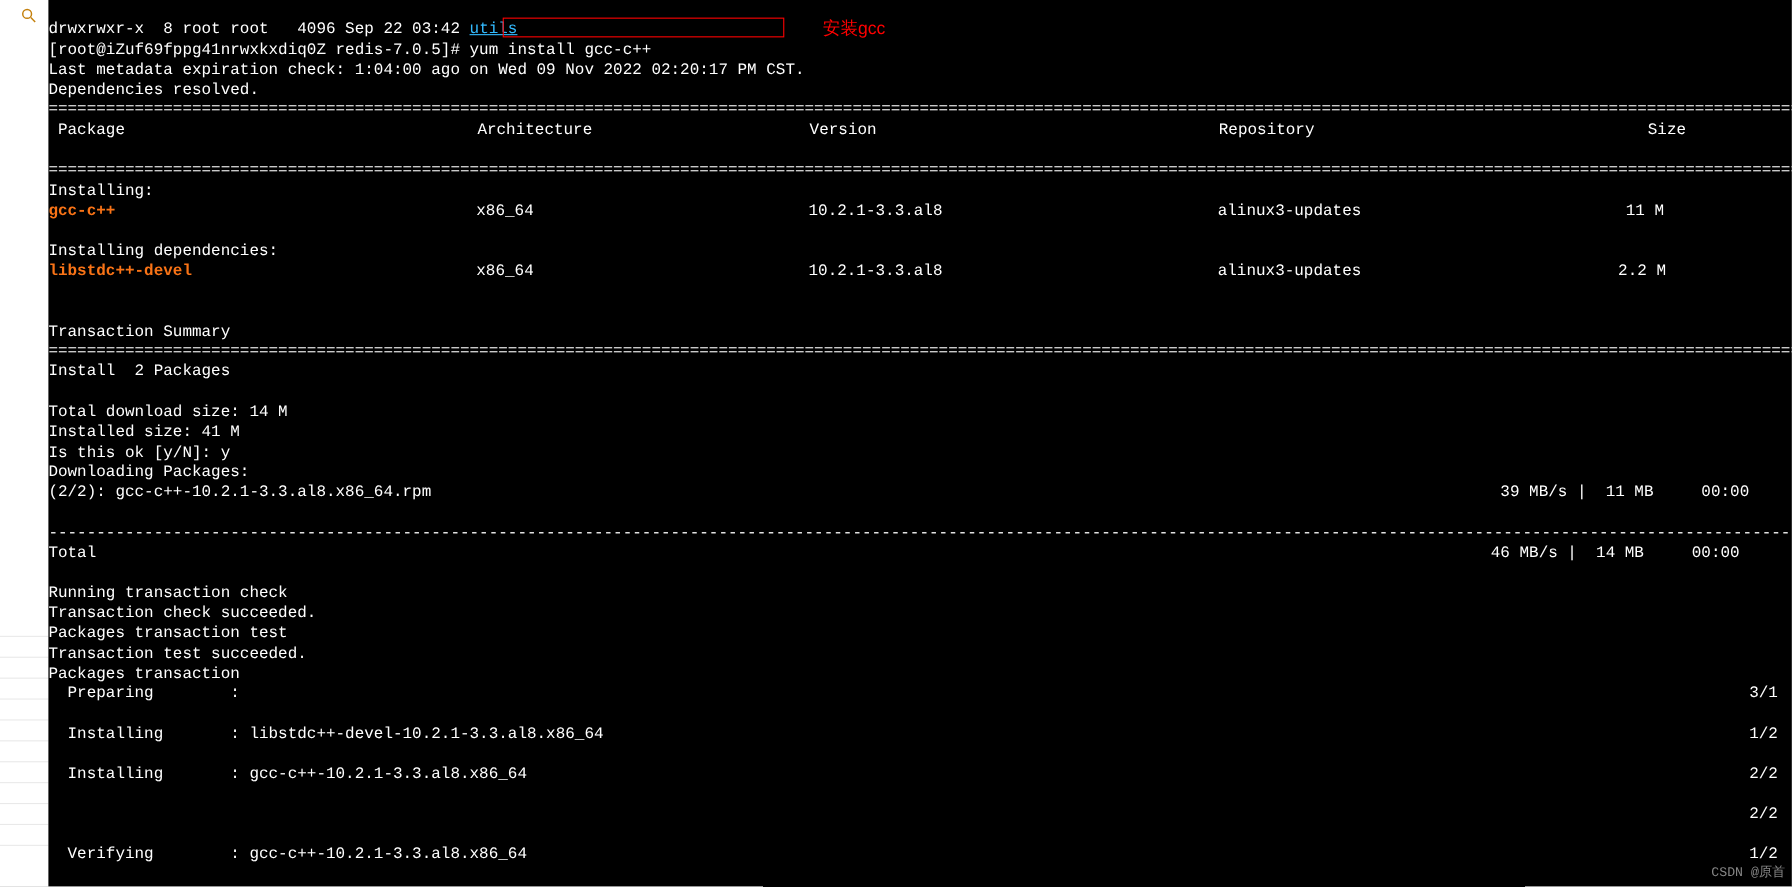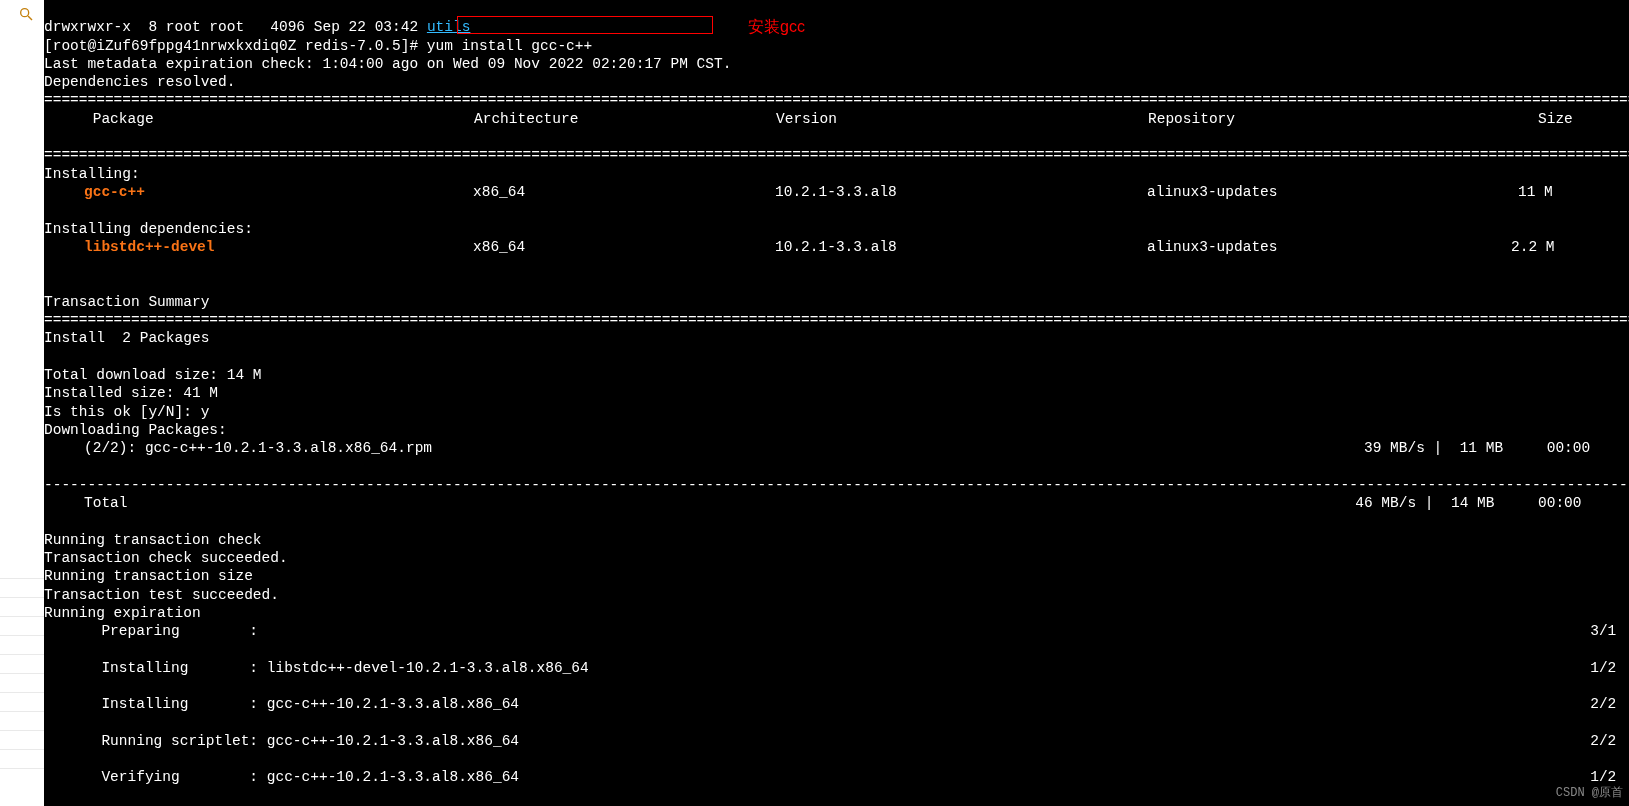--- a/index.html
+++ b/index.html
@@ -10,21 +10,21 @@
   .sidebar-lines{position:absolute;left:0;top:560px;width:44px;}
   .sidebar-lines div{height:18px;border-bottom:1px solid #e9e9e9;}
   .terminal{position:absolute;left:44px;top:0;right:0;bottom:0;background:#000;color:#fff;padding:0 4px 0 0;white-space:pre;overflow:hidden;}
   .line{height:18.3px;}
   .green{color:#f97316;font-weight:bold;}
   .cyan{color:#33bbff;font-weight:normal;}
   .underline{text-decoration:underline;}
   .redbox{position:absolute;border:1px solid #ff0000;left:413px;top:16px;width:256px;height:18px;box-sizing:border-box;}
   .annot{position:absolute;left:704px;top:18px;color:#ff0000;font-family:sans-serif;font-size:16px;white-space:nowrap;text-align:center;}
   .watermark{position:absolute;right:6px;bottom:4px;color:#888;font-size:12px;font-family:Liberation Mono, monospace;}
-  .row{display:flex;margin-left:40px;}
+  .row{display:flex;}
   .flexfill{flex:1;}
   .eq-line,.dash-line{overflow:hidden;max-width:1499px;}
 </style>
 </head>
 <body>
 <div class="page">
   <div class="sidebar">
     <span class="magnifier">
       <svg viewBox="0 0 24 24">
           <circle cx="10" cy="10" r="6" fill="none" stroke="#C4800D" stroke-width="2"></circle>
@@ -65,27 +65,27 @@
 <span class="line"> </span>
 <span class="line">Total download size: 14 M</span>
 <span class="line">Installed size: 41 M</span>
 <span class="line">Is this ok [y/N]: y</span>
 <span class="line">Downloading Packages:</span>
 <span class="line row"><span>(2/2): gcc-c++-10.2.1-3.3.al8.x86_64.rpm</span><span class="flexfill"></span><span>39 MB/s |  11 MB     00:00    </span></span>
 <span class="line dash-line">-----------------------------------------------------------------------------------------------------------------------------------------------------------------------------------------</span>
 <span class="line row"><span>Total</span><span class="flexfill"></span><span>46 MB/s |  14 MB     00:00     </span></span>
 <span class="line">Running transaction check</span>
 <span class="line">Transaction check succeeded.</span>
-<span class="line">Running transaction size</span>
+<span class="line">Packages transaction test</span>
 <span class="line">Transaction test succeeded.</span>
-<span class="line">Running expiration</span>
+<span class="line">Packages transaction</span>
 <span class="line row"><span>  Preparing        :</span><span class="flexfill"></span><span>3/1 </span></span>
 <span class="line row"><span>  Installing       : libstdc++-devel-10.2.1-3.3.al8.x86_64</span><span class="flexfill"></span><span>1/2 </span></span>
 <span class="line row"><span>  Installing       : gcc-c++-10.2.1-3.3.al8.x86_64</span><span class="flexfill"></span><span>2/2 </span></span>
-<span class="line row"><span>  Running scriptlet: gcc-c++-10.2.1-3.3.al8.x86_64</span><span class="flexfill"></span><span>2/2 </span></span>
+<span class="line row"><span class="flexfill"></span><span>2/2 </span></span>
 <span class="line row"><span>  Verifying        : gcc-c++-10.2.1-3.3.al8.x86_64</span><span class="flexfill"></span><span>1/2 </span></span>
 
 
 
 
 
 
 
     <div class="redbox"></div>
     <div class="annot">安装gcc</div>

